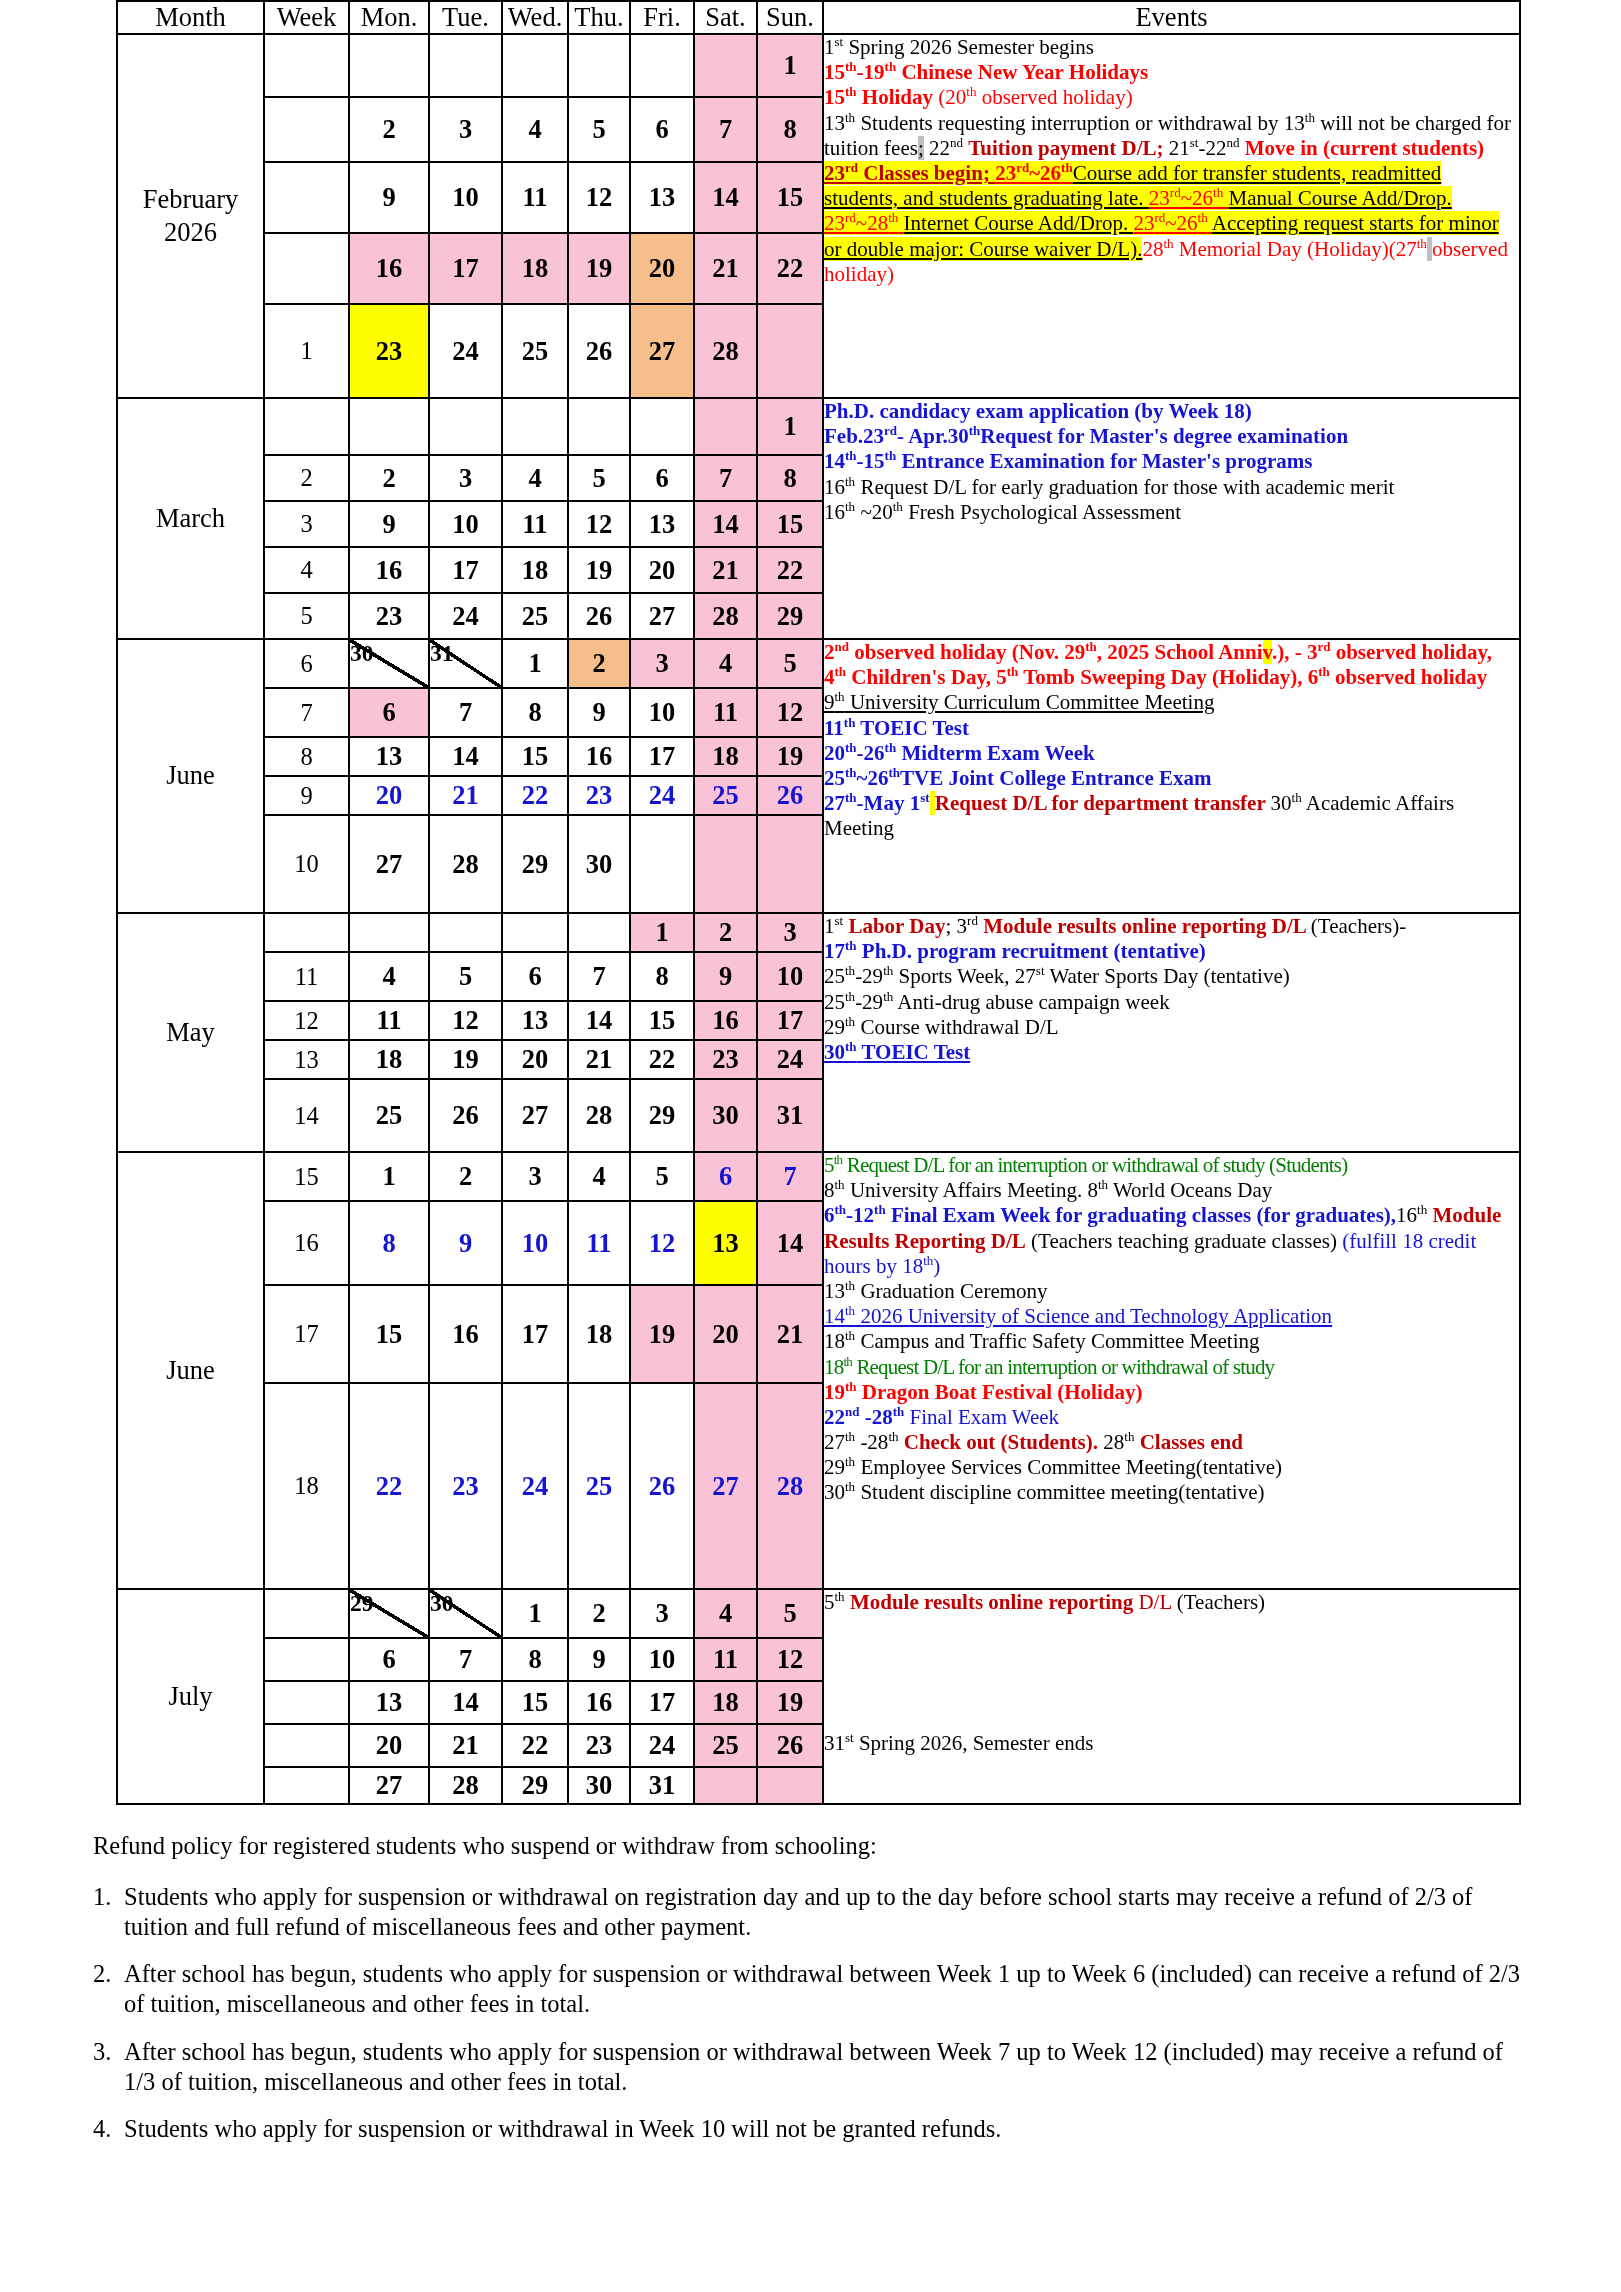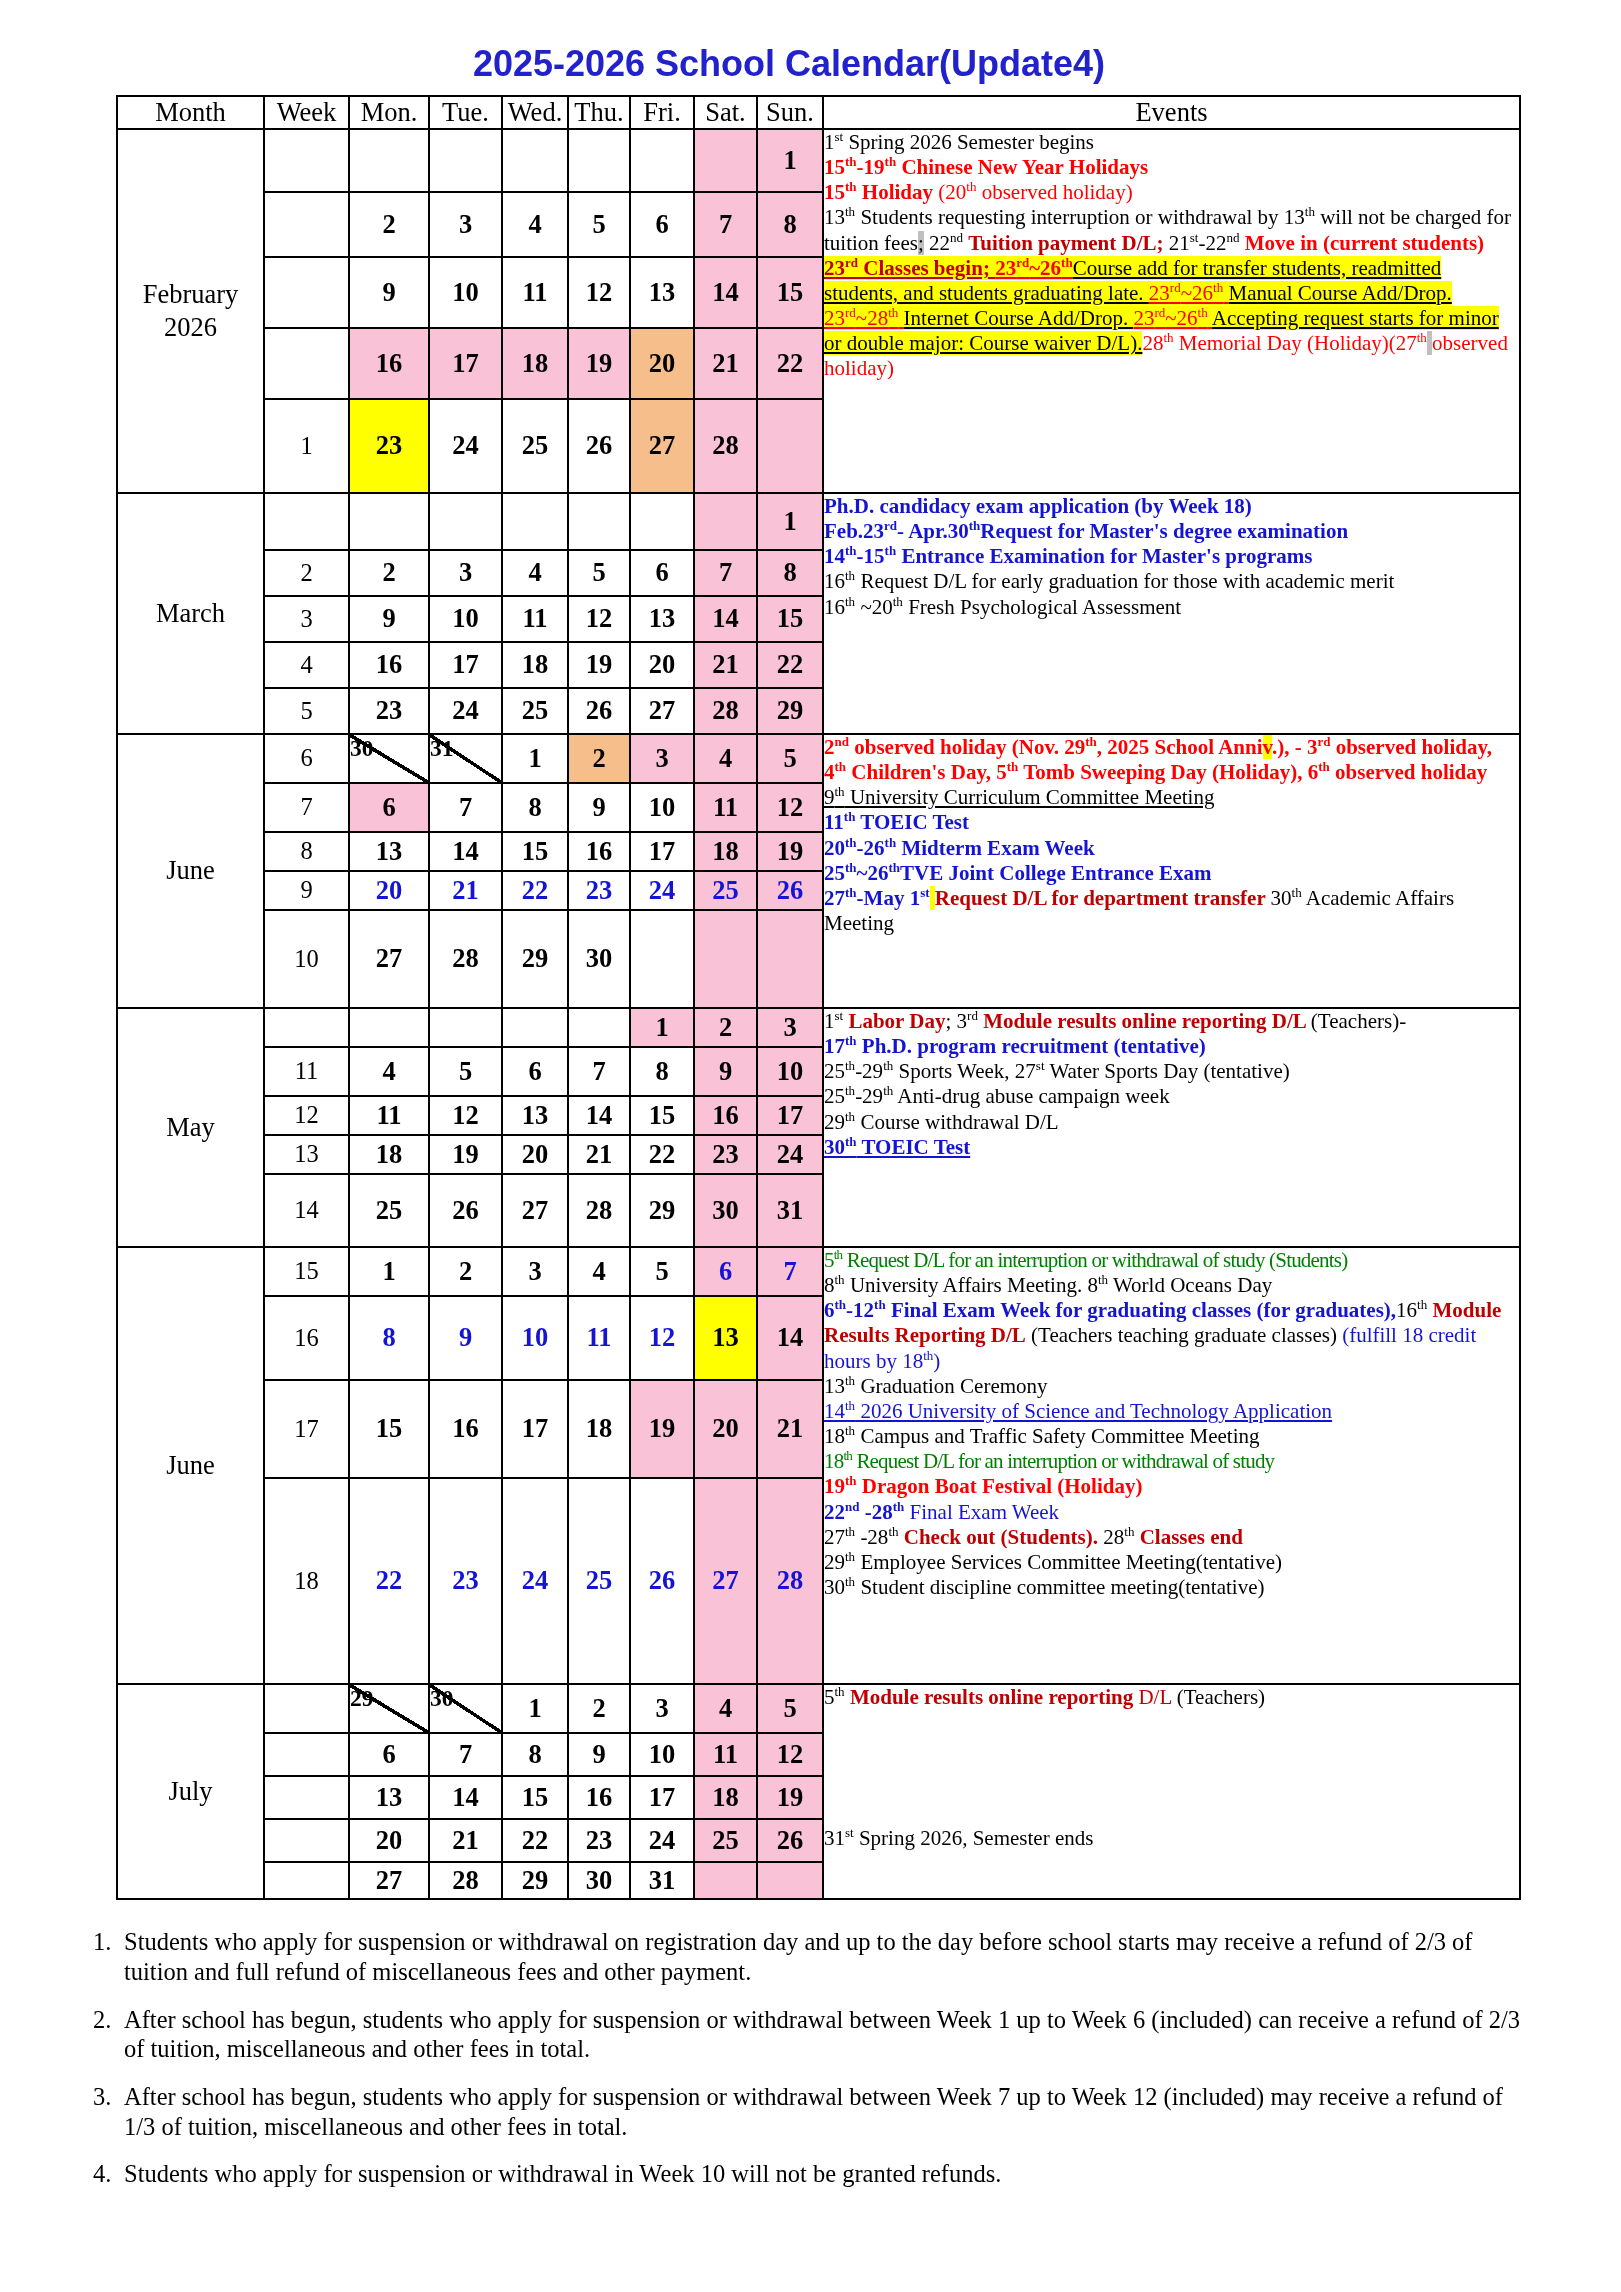--- a/index.html
+++ b/index.html
@@ -41,21 +41,20 @@
   .cond { letter-spacing:-0.8px; }
   .footer { margin:27.4px 0 0 93px; width:1436px; font-size:24.5px; }
   .f-intro { margin-bottom:21.6px; }
   .f-item { display:flex; margin-bottom:17.6px; line-height:1.22; }
   .f-num { flex:none; width:31px; }
 </style>
 </head>
 <body>
 
 <div class="page">
-  <div class="title">2025-2026 School Calendar(Update4)</div>
 
   <div class="cal-wrap">
     <table class="cal">
       <colgroup>
         <col style="width:147px">
           <col style="width:85px">
           <col style="width:80px">
         <col style="width:73px">
           <col style="width:66px">
           <col style="width:62px">
@@ -433,20 +432,21 @@
             <td class="day-cell">30</td>
             <td class="day-cell">31</td>
             <td class="day-cell bg-pink"></td>
             <td class="day-cell bg-pink"></td>
           </tr>
         </tbody>
     </table>
   </div>
 
   <div class="footer">
+    <div class="f-intro">Refund policy for registered students who suspend or withdraw from schooling:</div>
     <div class="f-item">
       <span class="f-num">1.</span>
       <span>Students who apply for suspension or withdrawal on registration day and up to the day before school starts may receive a refund of 2/3 of tuition and full refund of miscellaneous fees and other payment.</span>
     </div>
     <div class="f-item">
       <span class="f-num">2.</span>
       <span>After school has begun, students who apply for suspension or withdrawal between Week 1 up to Week 6 (included) can receive a refund of 2/3 of tuition, miscellaneous and other fees in total.</span>
     </div>
     <div class="f-item">
       <span class="f-num">3.</span>

